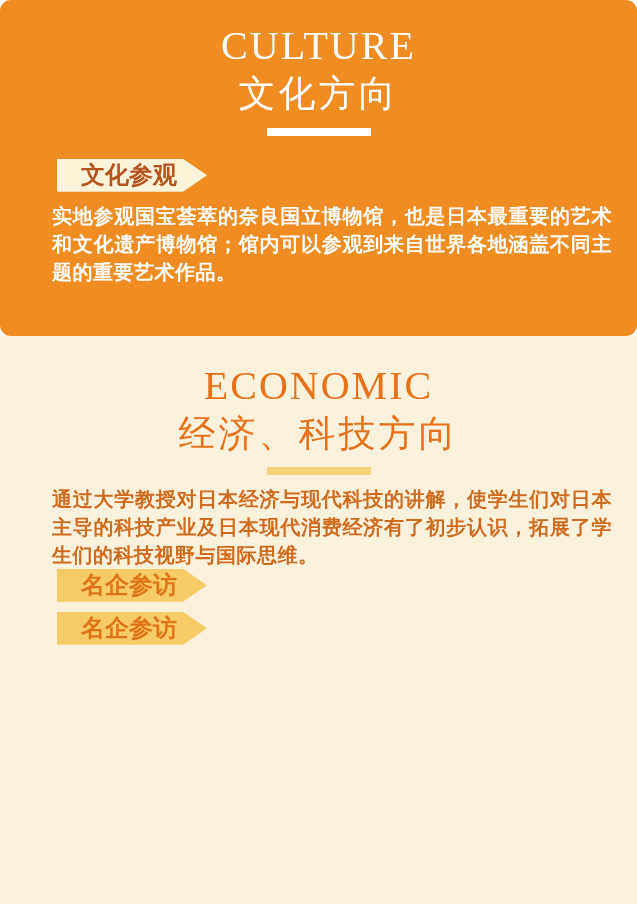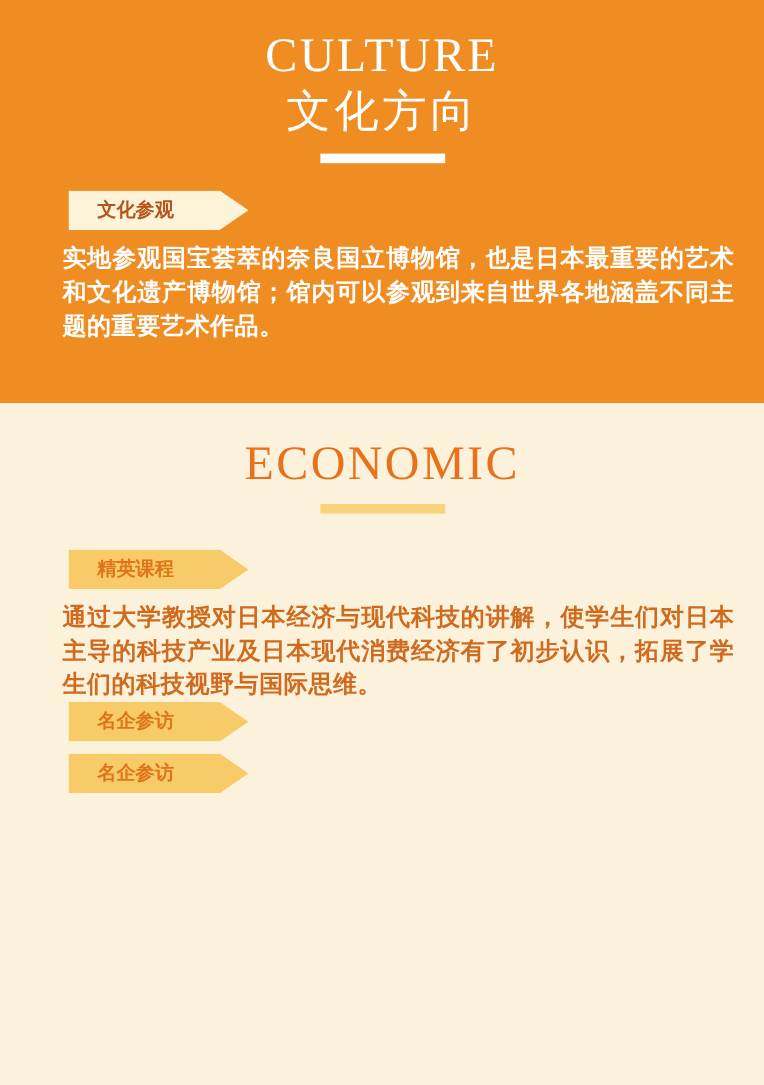--- a/index.html
+++ b/index.html
@@ -8,20 +8,21 @@
     width:637px;height:904px;
     margin:0 auto;
     overflow:hidden;
     font-family:"Liberation Serif","DejaVu Serif",serif;
   }
   
   .sec-orange{
     height:336px;
     background:var(--c-orange,#F08D22);
     overflow:hidden;
+    border-radius:11px;
   }
   .sec-cream{
     height:649px;
     background:var(--c-cream,#FCF2DC);
     overflow:hidden;
   }
   
   .title-en{
     margin:0;padding-top:24px;
     text-align:center;
@@ -43,21 +44,21 @@
   }
   .bar-white{background:var(--c-white,#ffffff);}
   .bar-gold{background:var(--c-bar-gold,#F8D37C);margin-top:12px;}
   
   .badge{
     width:150px;height:33px;
     margin-left:57px;
     line-height:33px;
     padding-left:24px;
     box-sizing:border-box;
-    font-size:16px;font-weight:700;
+    font-size:24px;font-weight:700;
     clip-path:polygon(0 0,84% 0,100% 50%,84% 100%,0 100%);
   }
   .badge-cream{
     margin-top:23px;
     background:var(--c-badge-cream,#FDF3D8);
     color:var(--c-badge-text-dark,#B5541C);
   }
   .badge-gold{
     background:var(--c-badge-gold,#F7CC68);
     color:var(--c-badge-text-orange,#DF7419);
@@ -90,25 +91,23 @@
     <div class="bar bar-white"></div>
 
     <div class="badge badge-cream">
       <span>文化参观</span>
     </div>
     <p class="para para-white">实地参观国宝荟萃的奈良国立博物馆，也是日本最重要的艺术和文化遗产博物馆；馆内可以参观到来自世界各地涵盖不同主题的重要艺术作品。</p>
   </section>
 
   <section class="sec-cream">
     <h1 class="title-en">ECONOMIC</h1>
+    <h2 class="title-zh">经济、科技方向</h2>
     <div class="bar bar-gold"></div>
 
-    <div class="badge badge-gold badge-m1">
-      <span>精英课程</span>
-    </div>
     <p class="para para-orange">通过大学教授对日本经济与现代科技的讲解，使学生们对日本主导的科技产业及日本现代消费经济有了初步认识，拓展了学生们的科技视野与国际思维。</p>
 
     <div class="badge badge-gold badge-m2">
       <span>名企参访</span>
     </div>
 
     <div class="badge badge-gold badge-m3">
       <span>名企参访</span>
     </div>
 

